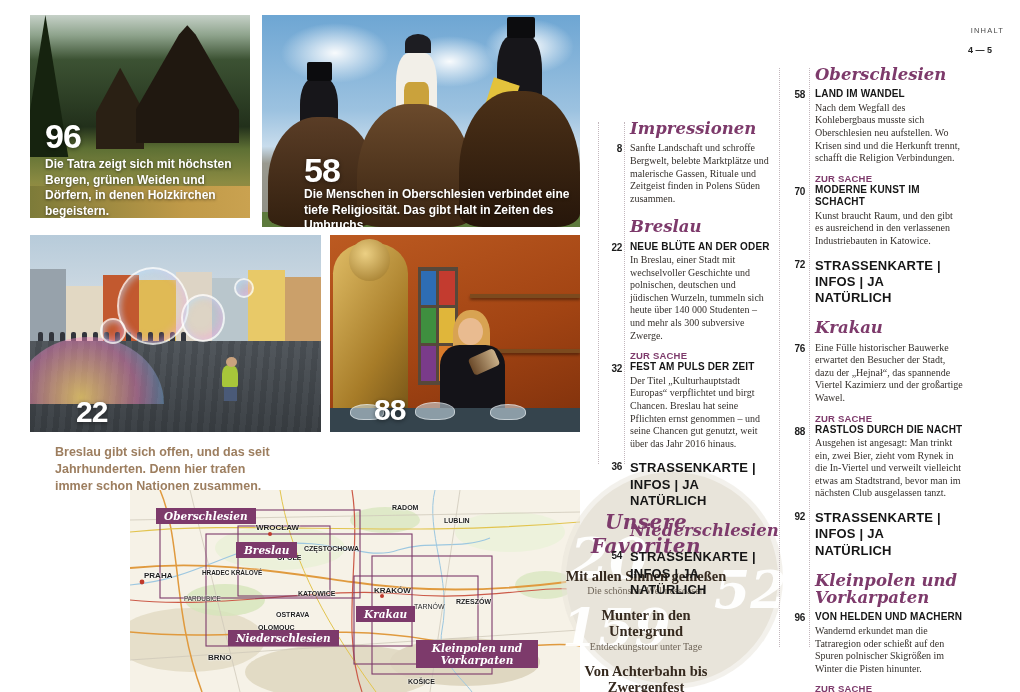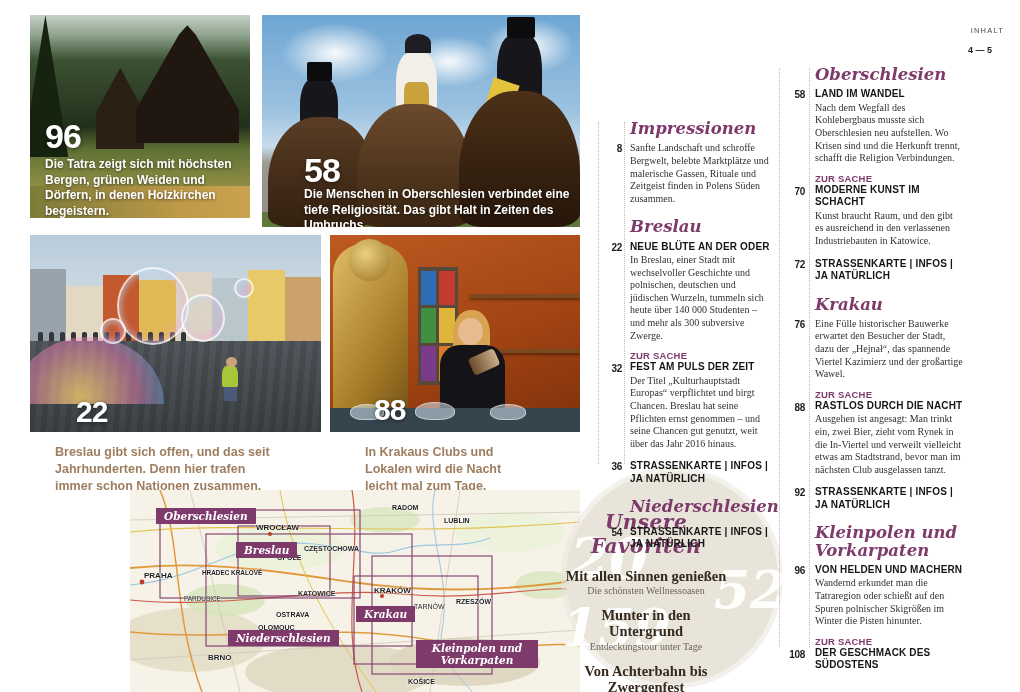--- a/index.html
+++ b/index.html
@@ -109,21 +109,21 @@
      color:#7d3a6b;font-size:16.5px;line-height:1.05;margin:13px 0 5px;}
   .toc-heading.first{margin-top:2px;}
   .entry{position:relative;margin-bottom:8px;}
   .entry .num{position:absolute;left:-32px;width:24px;text-align:right;
      font-size:10px;font-weight:bold;color:#1c1c1c;top:1px;letter-spacing:-.3px;}
   #toc-col-2 .entry .num{left:-36px;width:26px;}
   .kicker{color:#7d3a6b;font-size:9.5px;font-weight:bold;letter-spacing:.2px;}
   .etitle{color:#161616;font-size:10px;font-weight:bold;letter-spacing:.15px;line-height:1.25;}
   .ebody{font-family:"Liberation Serif",serif;color:#35302c;font-size:10px;line-height:1.26;margin-top:1px;}
   .entry.info{margin:10px 0 10px;}
-  .entry.info .etitle{font-size:10px;letter-spacing:.2px;}
+  .entry.info .etitle{font-size:13px;letter-spacing:.2px;}
 
   
   #inhalt{position:absolute;left:944px;top:26px;width:60px;text-align:right;}
   #inhalt .l1{font-size:7.5px;letter-spacing:1.2px;color:#4a4a4a;display:block;}
   #inhalt .l2{font-size:9px;font-weight:bold;color:#222;display:block;padding-right:12px;margin-top:10px;}
 
   span:empty,div.maybe:empty{display:none;}
 </style>
 </head>
 <body>
@@ -226,21 +226,20 @@
     <div class="keeper-body"></div>
     <div class="shaker"></div>
     <div class="counter"></div>
     <div class="glass" style="left:8%;width:34px;height:16px;"></div>
     <div class="glass" style="left:34%;width:40px;height:18px;"></div>
     <div class="glass" style="left:64%;width:36px;height:16px;"></div>
     <div class="ph-num" style="left:44px;top:160px;font-size:30px;">88</div>
   </div>
 
   <div class="tan-cap" style="left:55px;top:444px;width:225px;">Breslau gibt sich offen, und das seit Jahrhunderten. Denn hier trafen immer schon Nationen zusammen.</div>
-  <div class="tan-cap" style="left:365px;top:444px;width:140px;">In Krakaus Clubs und Lokalen wird die Nacht leicht mal zum Tage.</div>
 
   <div id="map">
     <svg width="450" height="202" viewBox="0 0 450 202">
       <rect x="0" y="0" width="450" height="202" fill="#f6f2e7"></rect>
       <ellipse cx="60" cy="150" rx="75" ry="32" fill="#e6dfca"></ellipse>
       <ellipse cx="210" cy="182" rx="95" ry="28" fill="#e2dbc5"></ellipse>
       <ellipse cx="335" cy="172" rx="75" ry="24" fill="#dfd7c1"></ellipse>
       <ellipse cx="150" cy="58" rx="65" ry="22" fill="#ecf1da"></ellipse>
       <ellipse cx="380" cy="42" rx="55" ry="20" fill="#edf2dc"></ellipse>
       <ellipse cx="95" cy="110" rx="40" ry="16" fill="#d6e5ba" opacity=".8"></ellipse>

